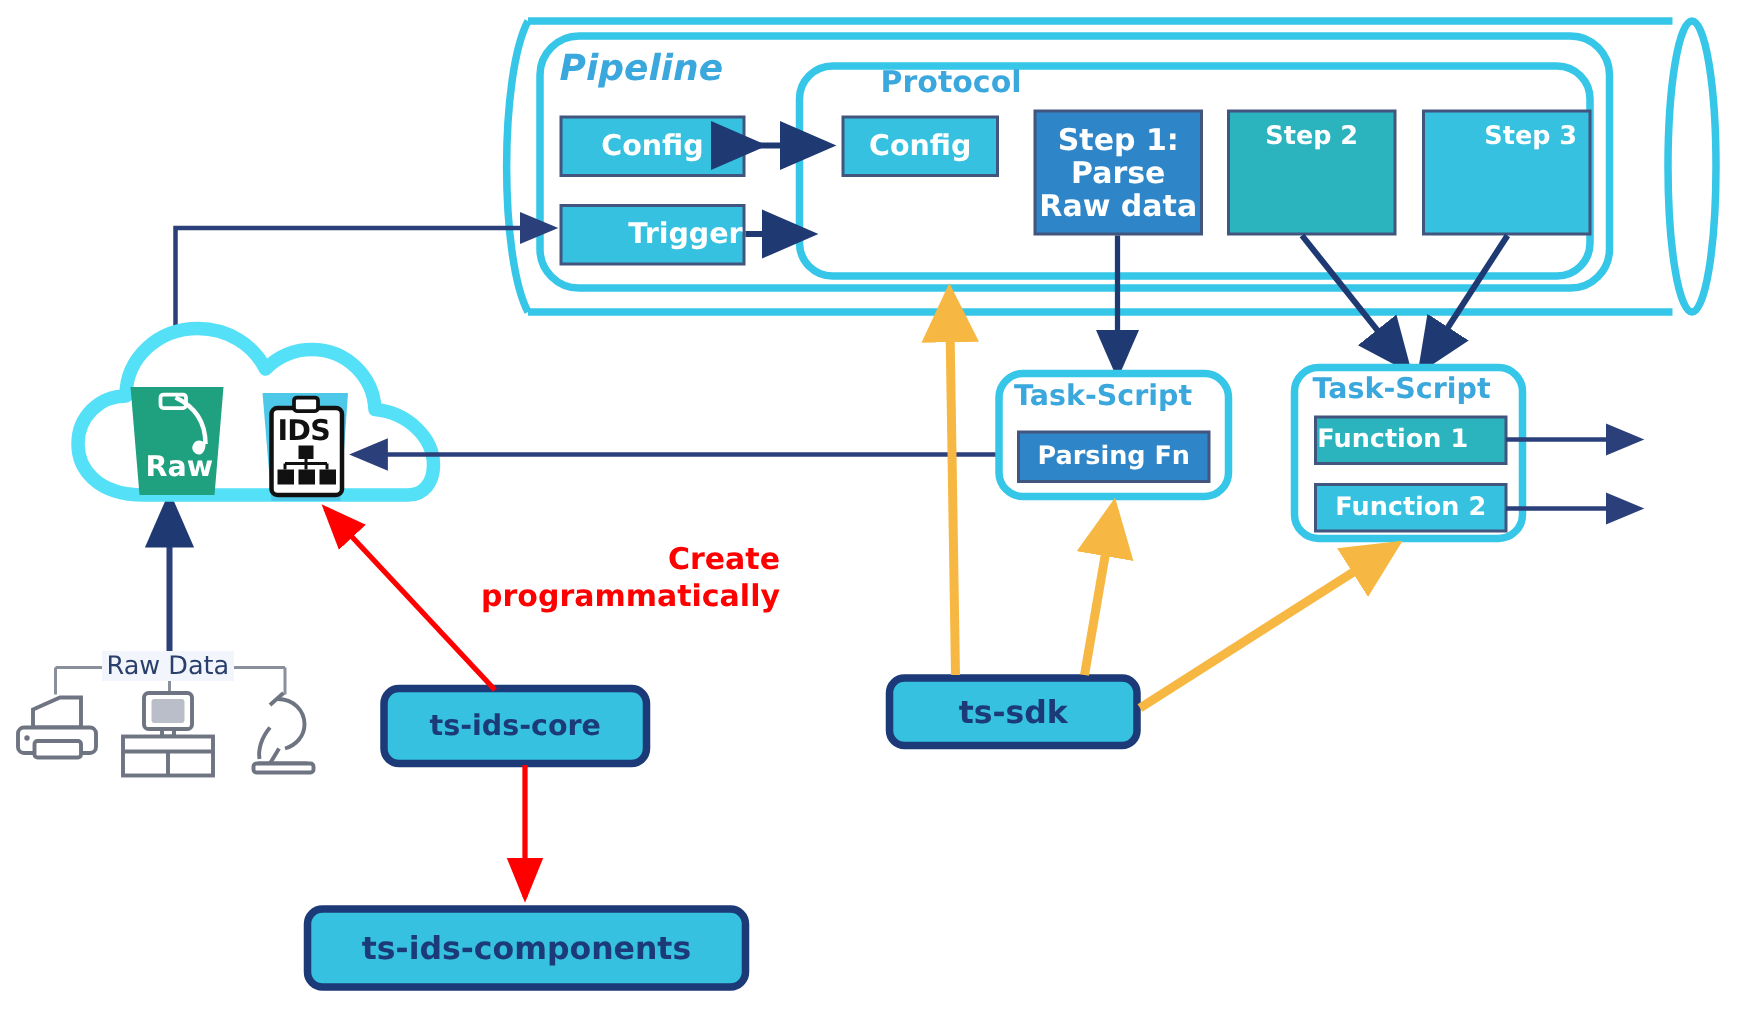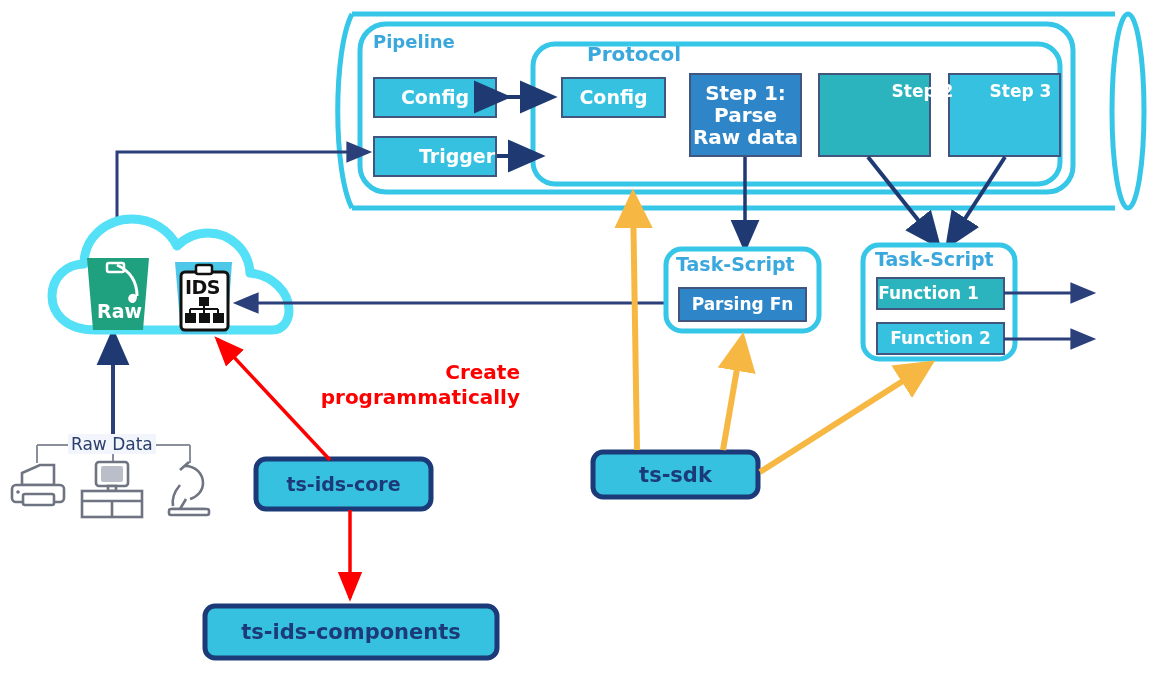--- a/index.html
+++ b/index.html
@@ -160,35 +160,35 @@
     <g fill="none" stroke="#6f7482" stroke-width="2.6">
       <path d="M185,466 C196,466 203,474 203,483 C203,491 197,497 190,499" fill="#ffffff"></path>
       <path d="M180,470 L189,462"></path>
       <path d="M186,499 L180,509"></path>
       <path d="M172,509 L205,509"></path>
       <rect x="169" y="509" width="40" height="6" rx="2" fill="#ffffff"></rect>
       <path d="M180,485 C174,492 172,500 173,506"></path>
     </g>
   </svg>
 
-  <div class="ttl" style="left:373px;top:31px;font-size:18px;">Pipeline</div>
+  <div class="ttl" style="left:373px;top:31px;font-size:24px;font-style:italic;">Pipeline</div>
   <div class="ttl" style="left:547px;top:42px;font-size:20px;margin-left:40px;">Protocol</div>
   <div class="ttl" style="left:676px;top:253px;font-size:19px;">Task-Script</div>
   <div class="ttl" style="left:875px;top:248px;font-size:19px;">Task-Script</div>
 
   <div class="lbl" style="left:374px;top:78px;width:122px;height:39px;font-size:19px;">Config</div>
   <div class="lbl" style="left:374px;top:137px;width:122px;height:39px;font-size:19px;padding-left:22px;">Trigger</div>
   <div class="lbl" style="left:562px;top:78px;width:103px;height:39px;font-size:19px;">Config</div>
 
   <div class="lbl" style="left:690px;top:74px;width:111px;height:82px;font-size:20px;flex-direction:column;">
     <span>Step 1:</span>
     <span>Parse</span>
     <span>Raw data</span>
   </div>
-  <div class="lbl" style="left:819px;top:74px;width:111px;height:34px;font-size:17px;padding-left:48px;">Step 2</div>
+  <div class="lbl" style="left:819px;top:74px;width:111px;height:34px;font-size:17px;">Step 2</div>
   <div class="lbl" style="left:949px;top:74px;width:111px;height:34px;font-size:17px;padding-left:16px;">Step 3</div>
 
   <div class="lbl" style="left:679px;top:288px;width:127px;height:33px;font-size:17px;">Parsing Fn</div>
   <div class="lbl" style="left:877px;top:278px;width:103px;height:31px;font-size:17px;">Function 1</div>
   <div class="lbl" style="left:877px;top:323px;width:127px;height:31px;font-size:17px;">Function 2</div>
 
   <div class="pkg" style="left:593px;top:452px;width:165px;height:45px;font-size:21px;">ts-sdk</div>
   <div class="pkg" style="left:256px;top:459px;width:175px;height:50px;font-size:19px;">ts-ids-core</div>
   <div class="pkg" style="left:205px;top:606px;width:292px;height:52px;font-size:21px;">ts-ids-components</div>
 

